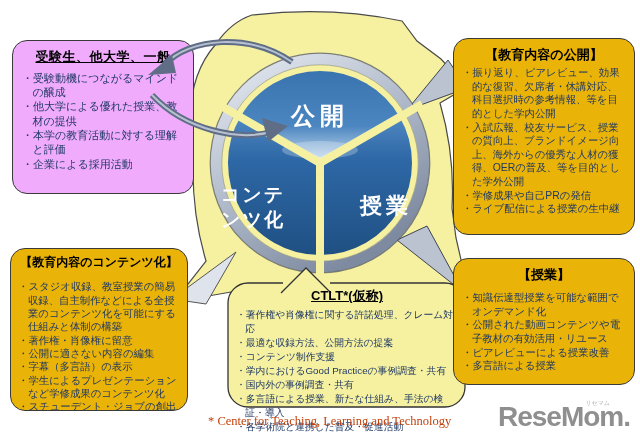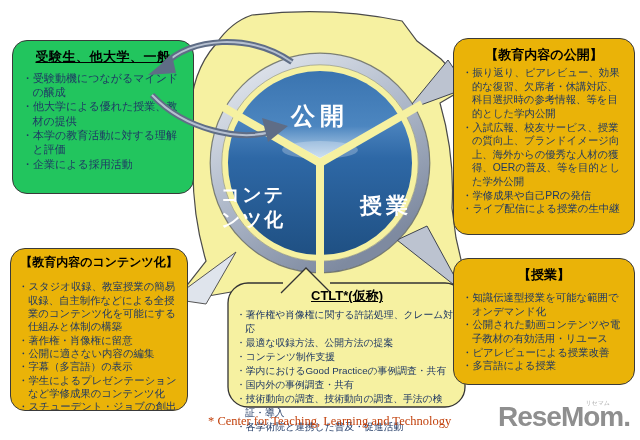--- a/index.html
+++ b/index.html
@@ -5,21 +5,21 @@
   html,body{margin:0;padding:0;background:#fff;}
   .stage{position:relative;width:640px;height:440px;background:#ffffff;overflow:hidden;
          font-family:"Liberation Sans","DejaVu Sans",sans-serif;}
   .layer{position:absolute;left:0;top:0;}
   .box{position:absolute;box-sizing:border-box;border:1.4px solid #3a3a3a;border-radius:15px;
        color:#1f3864;background:#eab308;z-index:2;overflow:hidden;}
   .box .title{font-weight:bold;color:#000;text-align:center;}
   ul.bullets{list-style:none;margin:2px 0 0;padding:0;}
   ul.bullets li{text-indent:-0.95em;padding-left:0.95em;}
 
-  .box-audience{left:12px;top:40px;width:182px;height:154px;background:#22c55e;
+  .box-audience{left:12px;top:40px;width:182px;height:154px;background:#f0abfc;
                 padding:5px 9px;font-size:11px;line-height:1.3;}
   .box-audience .title{font-size:13px;text-decoration:underline;margin:3px 0 5px;letter-spacing:.5px;}
 
   .box-publication{left:453px;top:38px;width:182px;height:197px;padding:4px 8px;
                    font-size:10.4px;line-height:1.31;}
   .box-publication .title{font-size:13px;margin:3px 0 3px;}
 
   .box-classes{left:453px;top:258px;width:182px;height:127px;padding:4px 8px;
                font-size:10.4px;line-height:1.31;font-family:Liberation Serif, serif;}
   .box-classes .title{font-size:13px;margin:3px 0 8px;}
@@ -144,21 +144,21 @@
   </div>
 
   <div class="ctlt-text">
     <div class="title">CTLT*(仮称)</div>
     <ul class="bullets">
       <li>・著作権や肖像権に関する許諾処理、クレーム対応</li>
       <li>・最適な収録方法、公開方法の提案</li>
       <li>・コンテンツ制作支援</li>
       <li>・学内におけるGood Practiceの事例調査・共有</li>
       <li>・国内外の事例調査・共有</li>
-      <li>・技術動向の調査、技術動向の調査、手法の検証・導入</li>
+      <li>・多言語による授業、新たな仕組み、手法の検証・導入</li>
       <li>・各学術院と連携した普及・促進活動</li>
     </ul>
   </div>
 
   <svg class="layer" width="640" height="440" style="z-index:3;pointer-events:none">
     <path d="M 292,62 C 250,33 190,37 164,65" fill="none" stroke="#5f6d86" stroke-width="6"></path>
     <path d="M 292,62 C 250,33 190,37 164,65" fill="none" stroke="#c6cfdd" stroke-width="2" opacity="0.85"></path>
     <polygon points="148,75 172,55 176,73" fill="#5f6d86"></polygon>
     <path d="M 152,95 C 185,130 240,142 274,131" fill="none" stroke="#5f6d86" stroke-width="6"></path>
     <path d="M 152,95 C 185,130 240,142 274,131" fill="none" stroke="#c6cfdd" stroke-width="2" opacity="0.85"></path>

